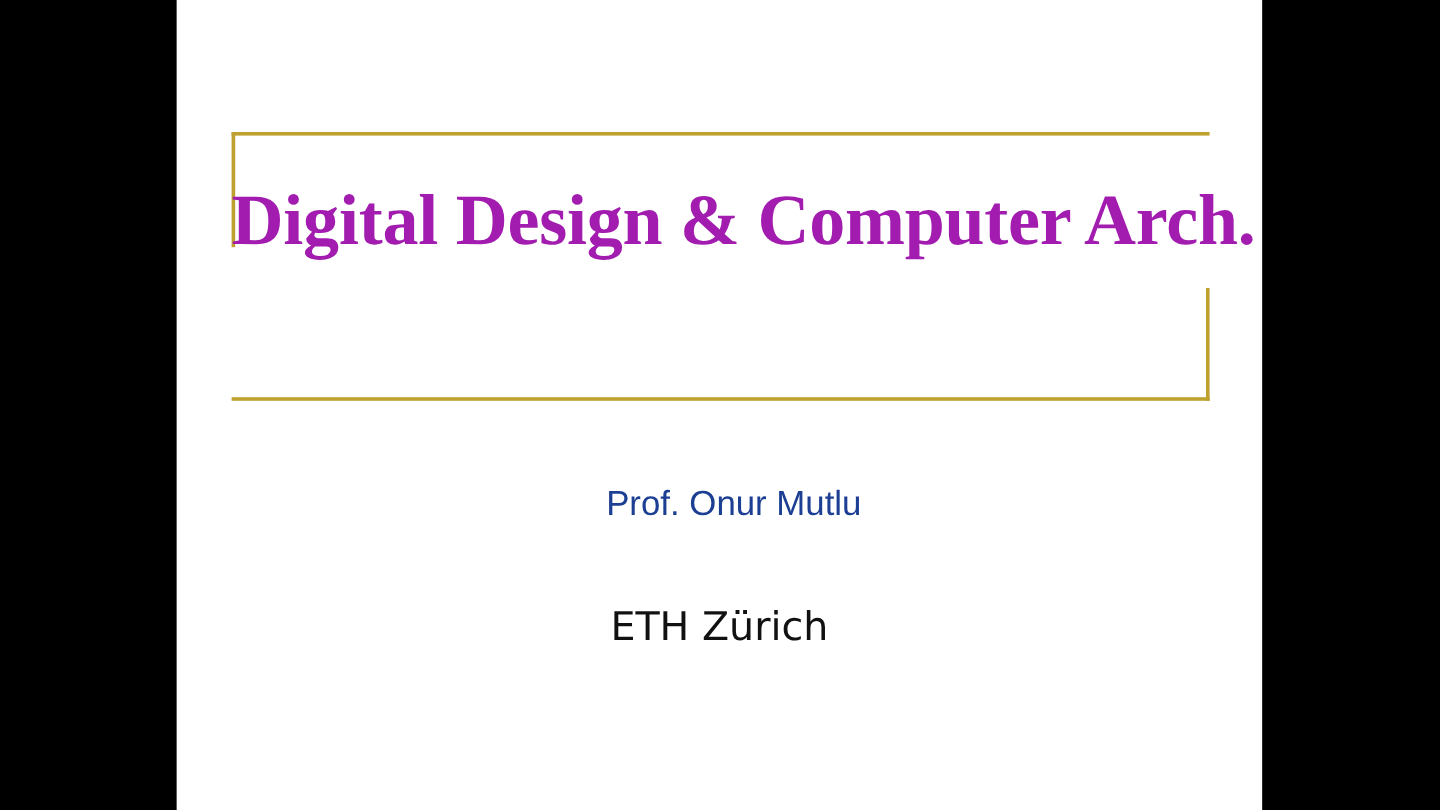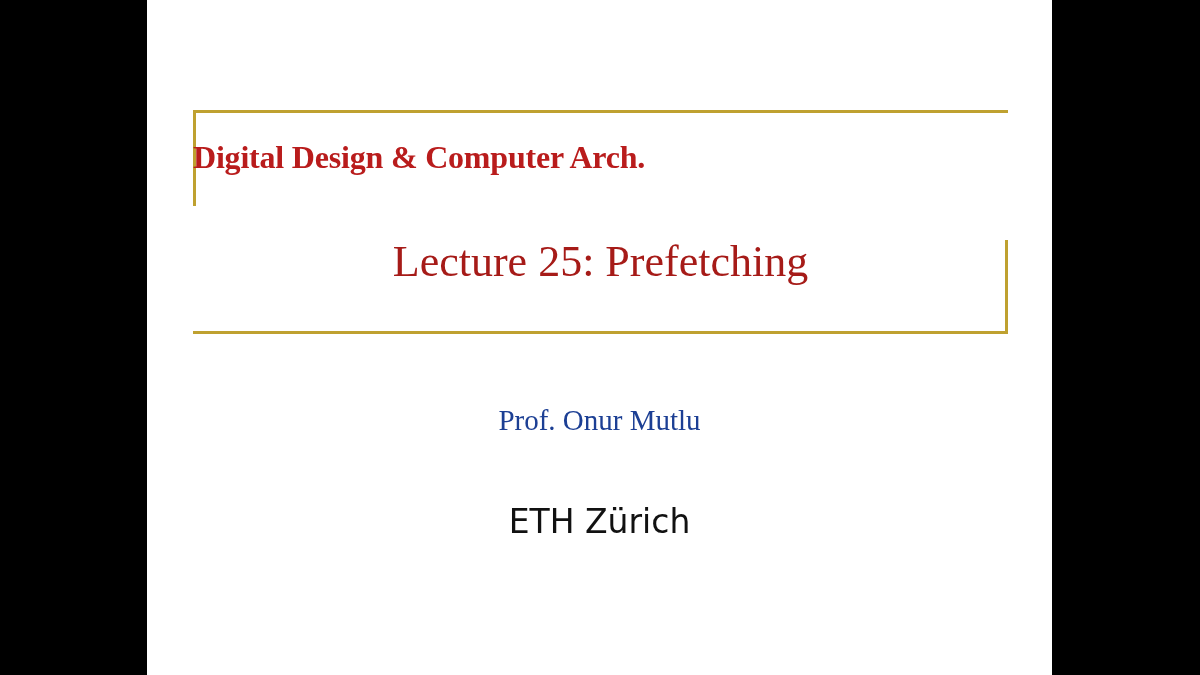--- a/index.html
+++ b/index.html
@@ -48,27 +48,27 @@
   .frame-left   { left: 46px;  top: 110px;  width: 3px;   height: 96px; }
   
   .frame-bottom { left: 46px;  top: 331px;  width: 815px; height: 3px; }
   
   .frame-right  { left: 858px; top: 240px;  width: 3px;   height: 94px; }
 
   
   .title-main {
     position: absolute;
     left: 46px;
-    top: 141px;
+    top: 152px;
     width: 815px;
     font-family: "Liberation Serif", serif;
     font-weight: bold;
-    font-size: 32px;
+    font-size: 60px;
     line-height: 1.05;
-    color: #b91c1c;
+    color: #a21caf;
     white-space: nowrap;
     letter-spacing: -0.2px;
   }
 
   .title-sub {
     position: absolute;
     left: 46px;
     top: 239px;
     width: 815px;
     text-align: center;
@@ -76,25 +76,25 @@
     font-weight: normal;
     font-size: 44px;
     line-height: 1.05;
     color: #A61B18;
     white-space: nowrap;
   }
 
   
   .presenter {
     position: absolute;
-    left: 0;
+    left: 12px;
     top: 404px;
     width: 905px;
     text-align: center;
-    font-family: Liberation Serif, serif;
+    font-family: Liberation Sans, sans-serif;
     font-size: 29px;
     color: #1C3F94;
   }
 
   
   .affiliation {
     position: absolute;
     left: 0;
     top: 500px;
     width: 905px;
@@ -116,21 +116,20 @@
 
   <div class="slide">
 
     <div class="frame-line frame-top"></div>
     <div class="frame-line frame-left"></div>
     <div class="frame-line frame-bottom"></div>
     <div class="frame-line frame-right"></div>
 
     <div class="title-main">Digital Design &amp; Computer Arch.</div>
 
-    <div class="title-sub">Lecture 25: Prefetching</div>
 
     <div class="presenter">Prof. Onur Mutlu</div>
 
     <div class="affiliation">
       <span class="aff-line">ETH Zürich</span>
     </div>
 
   </div>
 </div>
 

